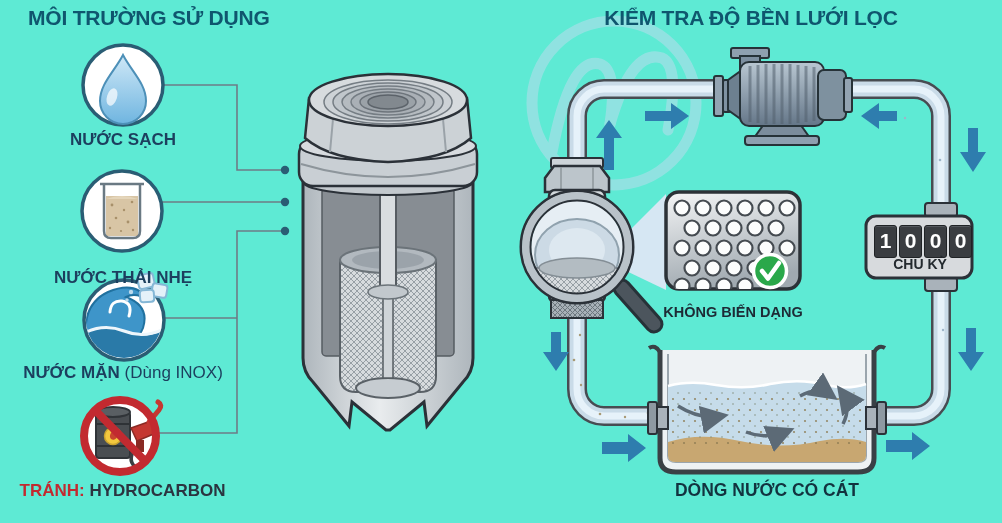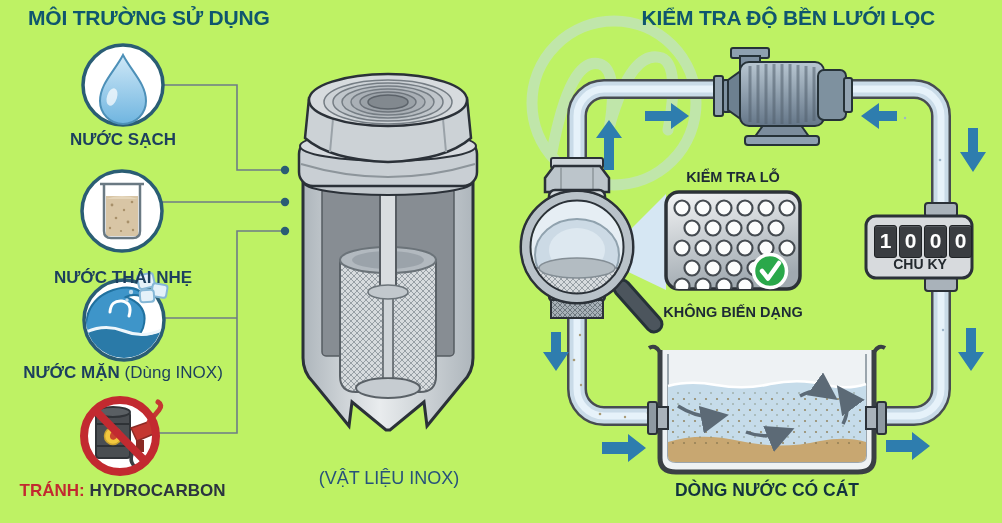--- a/index.html
+++ b/index.html
@@ -1,16 +1,16 @@
 <!DOCTYPE html>
 <html><head>
 <meta charset="utf-8">
 <style>
   html,body{margin:0;padding:0;background:#fff;}
-  .canvas{position:relative;width:1002px;height:523px;background:#bef264;overflow:hidden;
+  .canvas{position:relative;width:1002px;height:523px;background:#5eead4;overflow:hidden;
           font-family:"Liberation Sans","DejaVu Sans",sans-serif;}
   svg{position:absolute;left:0;top:0;}
   .txt{position:absolute;white-space:nowrap;}
   .ttl{font-weight:bold;font-size:21px;color:#0f566e;letter-spacing:-0.2px;}
   .lbl{font-weight:bold;font-size:17px;color:#1c3f5e;text-align:center;}
   .note{font-weight:normal;}
   .red{color:#c22a30;}
   .dark{color:#2b3440;}
   .pname{font-weight:bold;font-size:21px;color:#1d3a5f;text-align:center;}
   .pmat{font-weight:normal;font-size:18px;color:#27527b;text-align:center;}
@@ -328,25 +328,23 @@
 <div class="txt lbl" style="left:10px;top:481px;width:225px;">
   <span class="red">TRÁNH:</span>
   <span class="dark">HYDROCARBON</span>
 </div>
 
 <div class="txt lbl" style="left:13px;top:363px;width:220px;">
   <span>NƯỚC MẶN</span>
   <span class="note">(Dùng INOX)</span>
 </div>
 
-<div class="txt pmat" style="left:283px;top:468px;width:212px;">(VẬT LIỆU INOX)</div>
-
-<div class="txt ttl" style="left:613px;top:6px;width:322px;text-align:right;">KIỂM TRA ĐỘ BỀN LƯỚI LỌC</div>
-
-<div class="txt small-lbl" style="left:664px;top:169px;width:138px;">KIỂM TRA LỖ</div>
+
+<div class="txt ttl" style="left:590px;top:6px;width:322px;text-align:center;">KIỂM TRA ĐỘ BỀN LƯỚI LỌC</div>
+
 
 <div class="txt small-lbl" style="left:648px;top:297px;width:170px;margin-top:7px;">KHÔNG BIẾN DẠNG</div>
 
 <div class="digits">
   <div class="digit">1</div>
   <div class="digit">0</div>
   <div class="digit">0</div>
   <div class="digit">0</div>
 </div>
 <div class="txt chuky" style="left:870px;top:256px;width:100px;">CHU KỲ</div>

